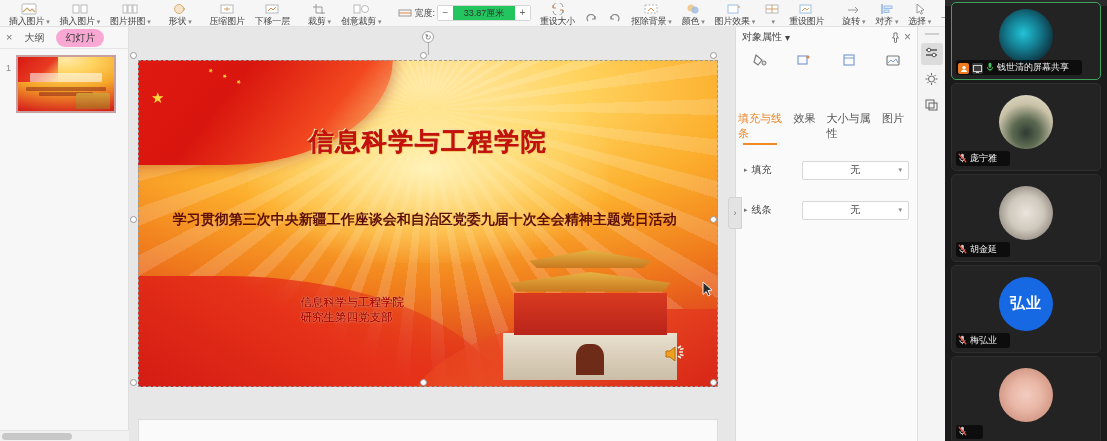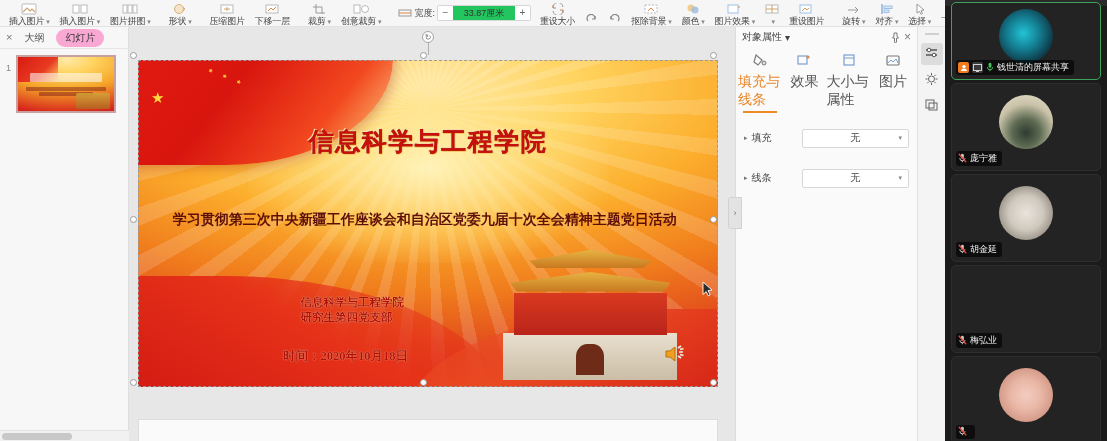--- a/index.html
+++ b/index.html
@@ -224,21 +224,21 @@
     height:20px; display:flex; align-items:center; padding:0 6px; gap:3px;
   }
   .pp-title { font-size:10px; color:#444; }
   .pp-head .sp { flex:1; }
   .pp-ic { color:#7b7b7b; cursor:pointer; display:flex; align-items:center; }
   .pp-tabs { display:flex; padding:4px 2px 0; }
   .pp-tab {
     flex:1; display:flex; flex-direction:column; align-items:center; gap:3px;
     padding:2px 0 4px; cursor:pointer; position:relative;
   }
-  .pp-tab .lb { font-size:14px; color:#555; }
+  .pp-tab .lb { font-size:11px; color:#555;margin-top:38px; }
   .pp-tab.sel .lb { color:#e8862a; }
   .pp-tab.sel:after {
     content:""; position:absolute; left:5px; right:5px; bottom:0; height:2px; background:#ee8b27;
   }
   .pp-row {
     display:flex; align-items:center; padding:0 8px; height:30px; margin-top:10px;
   }
   .pp-row .arrow { font-size:7px; color:#777; margin-right:4px; }
   .pp-row .lb { font-size:10px; color:#444; width:50px; }
   .pp-sel {
@@ -278,22 +278,22 @@
   .tile {
     position:relative; margin:3px 6px; height:88px; background:#232323;
     border-radius:5px; overflow:hidden; border:1px solid #2e2e2e;
   }
   .tile.active { border:1.5px solid #3ea35a; }
   .tile-av {
     position:absolute; left:50%; top:44%; transform:translate(-50%,-50%);
     width:54px; height:54px; border-radius:50%; overflow:hidden;
   }
   .tile-lb {
-    position:absolute; left:4px; bottom:4px; display:flex; align-items:center; gap:3px;
-    background:rgba(0,0,0,0.62); border-radius:3px; padding:1px 5px 1px 2px;
+    position:absolute; left:4px; bottom:4px; display:flex; align-items:flex-end; gap:3px;
+    background:rgba(0,0,0,0.62); border-radius:3px; padding:1px 13px 1px 2px;
     font-size:9px; color:#f0f0f0; max-width:150px; white-space:nowrap; overflow:hidden;
   }
   .badge-host {
     width:11px; height:11px; background:#f07c1f; border-radius:2px;
     display:flex; align-items:center; justify-content:center;
   }
   .badge-share {
     width:11px; height:11px; background:#3a3a3a; border-radius:2px;
     display:flex; align-items:center; justify-content:center;
   }
@@ -586,21 +586,20 @@
             <div class="roof1"></div>
             <div class="gate"></div>
         </div>
 
         <div class="slide-title">信息科学与工程学院</div>
         <div class="slide-sub">学习贯彻第三次中央新疆工作座谈会和自治区党委九届十次全会精神主题党日活动</div>
         <div class="slide-org">
           <div>信息科学与工程学院</div>
           <div>研究生第四党支部</div>
         </div>
-        <div class="slide-date">时间：2020年10月18日</div>
 
         <span class="audio-ico">
           <svg width="26" height="22" viewBox="0 0 26 22">
             <path d="M3 8h4l5-4v14l-5-4H3z" fill="#f0a020" stroke="#b8700c" stroke-width="1"></path>
             <path d="M15 5l3-2M16 9h4M15 13l3 2M17 6.5l3.5-1M17 11.5l3.5 1" stroke="#f6f0e0" stroke-width="1.6" fill="none"></path>
           </svg>
         </span>
       </div>
 
       <div class="selframe">
@@ -781,20 +780,23 @@
               <rect x="3" y="0.8" width="2.8" height="5" rx="1.4" fill="#c9c9c9"></rect>
               <path d="M1.8 5.2A2.6 2.6 0 007 5.2M4.4 7.8v1.4" stroke="#c9c9c9" fill="none"></path>
               <path d="M0.8 0.8l7.4 8.4" stroke="#e04b3c" stroke-width="1.3"></path>
             </svg>
         </span>
         <span>胡金延</span>
       </div>
     </div>
 
     <div class="tile">
+      <div class="tile-av">
+        <div class="avatar-blue">弘业</div>
+      </div>
       <div class="tile-lb">
         <span>
           <svg width="9" height="10" viewBox="0 0 9 10">
               <rect x="3" y="0.8" width="2.8" height="5" rx="1.4" fill="#c9c9c9"></rect>
               <path d="M1.8 5.2A2.6 2.6 0 007 5.2M4.4 7.8v1.4" stroke="#c9c9c9" fill="none"></path>
               <path d="M0.8 0.8l7.4 8.4" stroke="#e04b3c" stroke-width="1.3"></path>
             </svg>
         </span>
         <span>梅弘业</span>
       </div>

